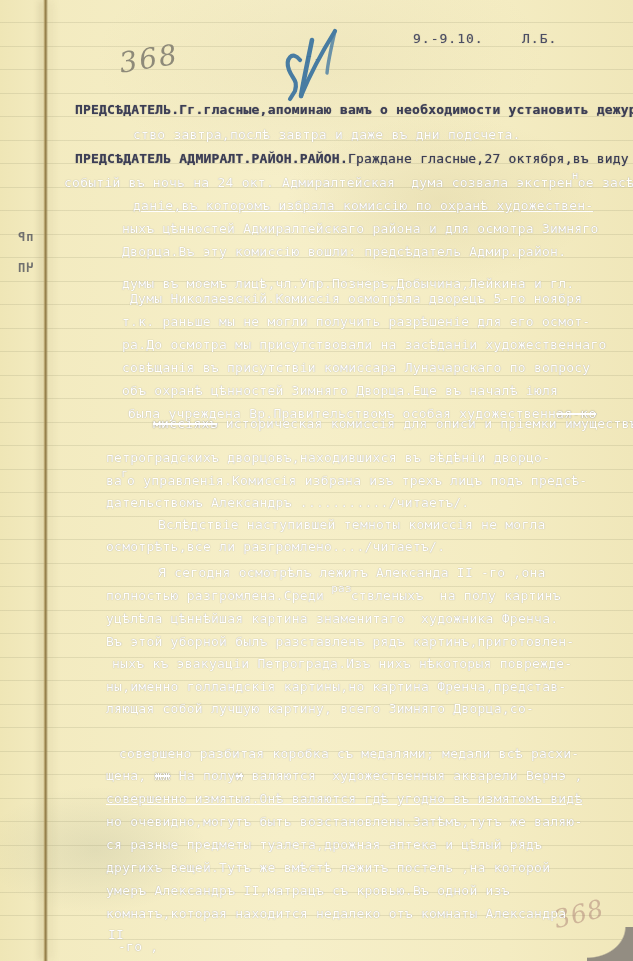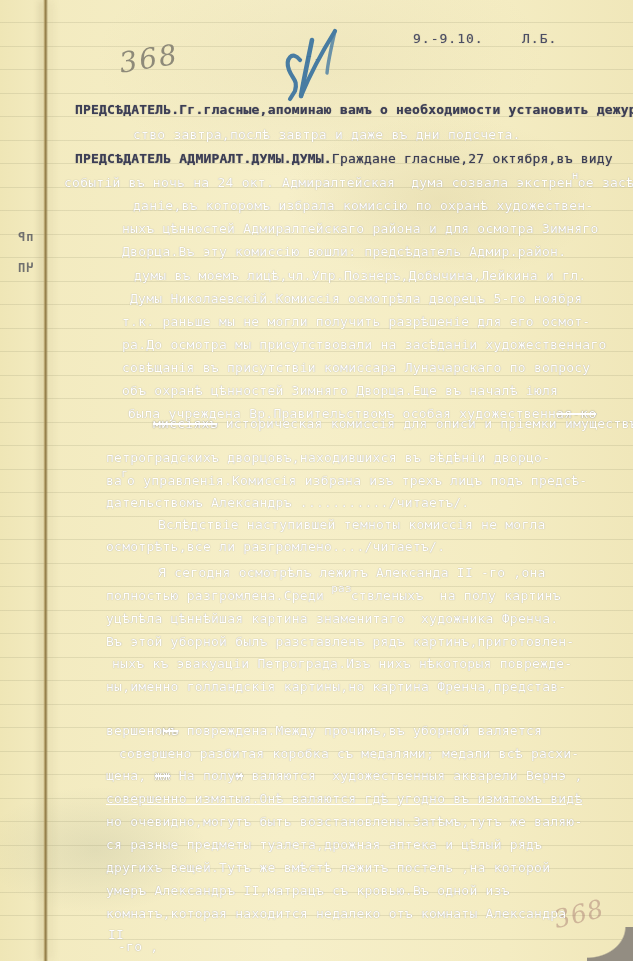--- a/index.html
+++ b/index.html
@@ -77,45 +77,45 @@
       <path d="M57,13 C54,26 50,44 49,55" stroke-width="3.4" opacity="0.8"></path>
     </g>
   </svg>
 
   <div class="bleed" id="bleedTop">пР</div>
   <div class="bleed" id="bleedBottom">ЧП</div>
 
   <div class="text-layer" id="textLayer">
       <div class="line strong" style="left: 75px; top: 103px;"><span>ПРЕДСѢДАТЕЛЬ.Гг.гласные,апоминаю вамъ о необходимости установить дежур-</span></div>
       <div class="line" style="left: 133px; top: 128px;"><span>ство завтра,послѣ завтра и даже въ дни подсчета.</span></div>
-      <div class="line strong" style="left: 75px; top: 152px;"><span>ПРЕДСѢДАТЕЛЬ АДМИРАЛТ.ДУМЫ.ДУМЫ.</span><span style="font-weight: normal;">Граждане гласные,27 октября,въ виду</span></div>
+      <div class="line strong" style="left: 75px; top: 152px;"><span>ПРЕДСѢДАТЕЛЬ АДМИРАЛТ.РАЙОН.РАЙОН.</span><span style="font-weight: normal;">Граждане гласные,27 октября,въ виду</span></div>
       <div class="line" style="left: 64px; top: 176px;"><span>событій въ ночь на 24 окт. Адмиралтейская  дума созвала экстрен</span><span class="sup">н</span><span>ое засѣ-</span></div>
-      <div class="line" style="left: 133px; top: 199px;"><span>даніе,въ которомъ избрала комиссію по охранѣ художествен-</span></div>
+      <div class="line" style="left: 133px; top: 199px; text-decoration: underline;"><span>даніе,въ которомъ избрала комиссію по охранѣ художествен-</span></div>
       <div class="line" style="left: 122px; top: 222px; text-align: right;"><span>ныхъ цѣнностей Адмиралтейскаго района и для осмотра Зимняго</span></div>
       <div class="line" style="left: 122px; top: 245px;"><span>Дворца.Въ эту комиссію вошли: предсѣдатель Адмир.район.</span></div>
-      <div class="line" style="left: 122px; top: 269px; margin-left: 12px;"><span>думы въ моемъ лицѣ,чл.Упр.Познеръ,Добычина,Лейкина и гл.</span></div>
+      <div class="line" style="left: 122px; top: 277px;"><span>думы въ моемъ лицѣ,чл.Упр.Познеръ,Добычина,Лейкина и гл.</span></div>
       <div class="line" style="left: 122px; top: 292px; margin-left: 8px;"><span>Думы Николаевскій.Комиссія осмотрѣла дворецъ 5-го ноября</span></div>
       <div class="line" style="left: 122px; top: 315px;"><span>т.к. раньше мы не могли получить разрѣшеніе для его осмот-</span></div>
       <div class="line" style="left: 122px; top: 338px;"><span>ра.До осмотра мы присутствовали на засѣданіи художественнаго</span></div>
       <div class="line" style="left: 122px; top: 361px;"><span>совѣщанія въ присутствіи комиссара Луначарскаго по вопросу</span></div>
       <div class="line" style="left: 122px; top: 384px;"><span>объ охранѣ цѣнностей Зимняго Дворца.Еще въ началѣ іюля</span></div>
       <div class="line" style="left: 128px; top: 407px;"><span>была учреждена Вр.Правительствомъ особая художественн</span><span class="strike">ая-ко</span></div>
       <div class="line" style="left: 106px; top: 417px; margin-left: 47px;"><span class="strike">миссіяхъ</span><span> историческая комиссія для описи и пріемки имуществъ</span></div>
       <div class="line" style="left: 106px; top: 451px;"><span>петроградскихъ дворцовъ,находившихся въ вѣдѣніи дворцо-</span></div>
       <div class="line" style="left: 106px; top: 474px;"><span>ва</span><span class="sup">г</span><span>о управленія.Комиссія избрана изъ трехъ лицъ подъ предсѣ-</span></div>
       <div class="line" style="left: 106px; top: 496px;"><span>дательствомъ Александръ .........../читаетъ/.</span></div>
       <div class="line" style="left: 158px; top: 518px;"><span>Вслѣдствіе наступившей темноты комиссія не могла</span></div>
       <div class="line" style="left: 106px; top: 540px;"><span>осмотрѣть,все ли разгромлено..../читаетъ/.</span></div>
       <div class="line" style="left: 158px; top: 566px;"><span>Я сегодня осмотрѣлъ лежитъ Александа II -го ,она</span></div>
       <div class="line" style="left: 106px; top: 589px;"><span>полностью разгромлена.Среди </span><span class="sup">раз</span><span>ствленыхъ  на полу картинъ</span></div>
       <div class="line" style="left: 106px; top: 612px;"><span>уцѣлѣла цѣннѣйшая картина знаменитаго  художника Френча.</span></div>
       <div class="line" style="left: 106px; top: 635px;"><span>Въ этой уборной былъ разставленъ рядъ картинъ,приготовлен-</span></div>
       <div class="line" style="left: 112px; top: 657px;"><span>ныхъ къ эвакуаціи Петрограда.Изъ нихъ нѣкоторыя поврежде-</span></div>
       <div class="line" style="left: 106px; top: 680px;"><span>ны,именно голландскія картины,но картина Френча,представ-</span></div>
-      <div class="line" style="left: 106px; top: 724px;"><span>вершено</span><span class="strike">мъ</span><span> повреждена.Между прочимъ,въ уборной валяется</span></div>
+      <div class="line" style="left: 106px; top: 702px;"><span>ляющая собой лучшую картину, всего Зимняго Дворца,со-</span></div>
       <div class="line" style="left: 119px; top: 747px;"><span>совершено разбитая коробка съ медалями; медали всѣ расхи-</span></div>
       <div class="line" style="left: 106px; top: 769px;"><span>щена, </span><span class="strike">жж</span><span> На полу</span><span class="strike">и</span><span> валяются  художественныя акварели Вернэ ,</span></div>
       <div class="line" style="left: 106px; top: 792px; text-decoration: underline;"><span>совершенно измятыя.Онѣ валяются гдѣ угодно въ измятомъ видѣ</span></div>
       <div class="line" style="left: 106px; top: 815px;"><span>но очевидно,могутъ быть возстановлены.Затѣмъ,тутъ же валяю-</span></div>
       <div class="line" style="left: 106px; top: 838px;"><span>ся разные предметы туалета,дрожная аптека и цѣлый рядъ</span></div>
       <div class="line" style="left: 106px; top: 861px;"><span>другихъ вещей.Тутъ же вмѣстѣ лежитъ постель ,на которой</span></div>
       <div class="line" style="left: 106px; top: 884px;"><span>умеръ Александръ II,матрацъ съ кровью.Въ одной изъ</span></div>
       <div class="line" style="left: 106px; top: 907px;"><span>комнатъ,которая находится недалеко отъ комнаты Александра</span></div>
       <div class="line" style="left: 108px; top: 928px;"><span>II</span></div>
       <div class="line" style="left: 118px; top: 940px;"><span>-го ,</span></div>

